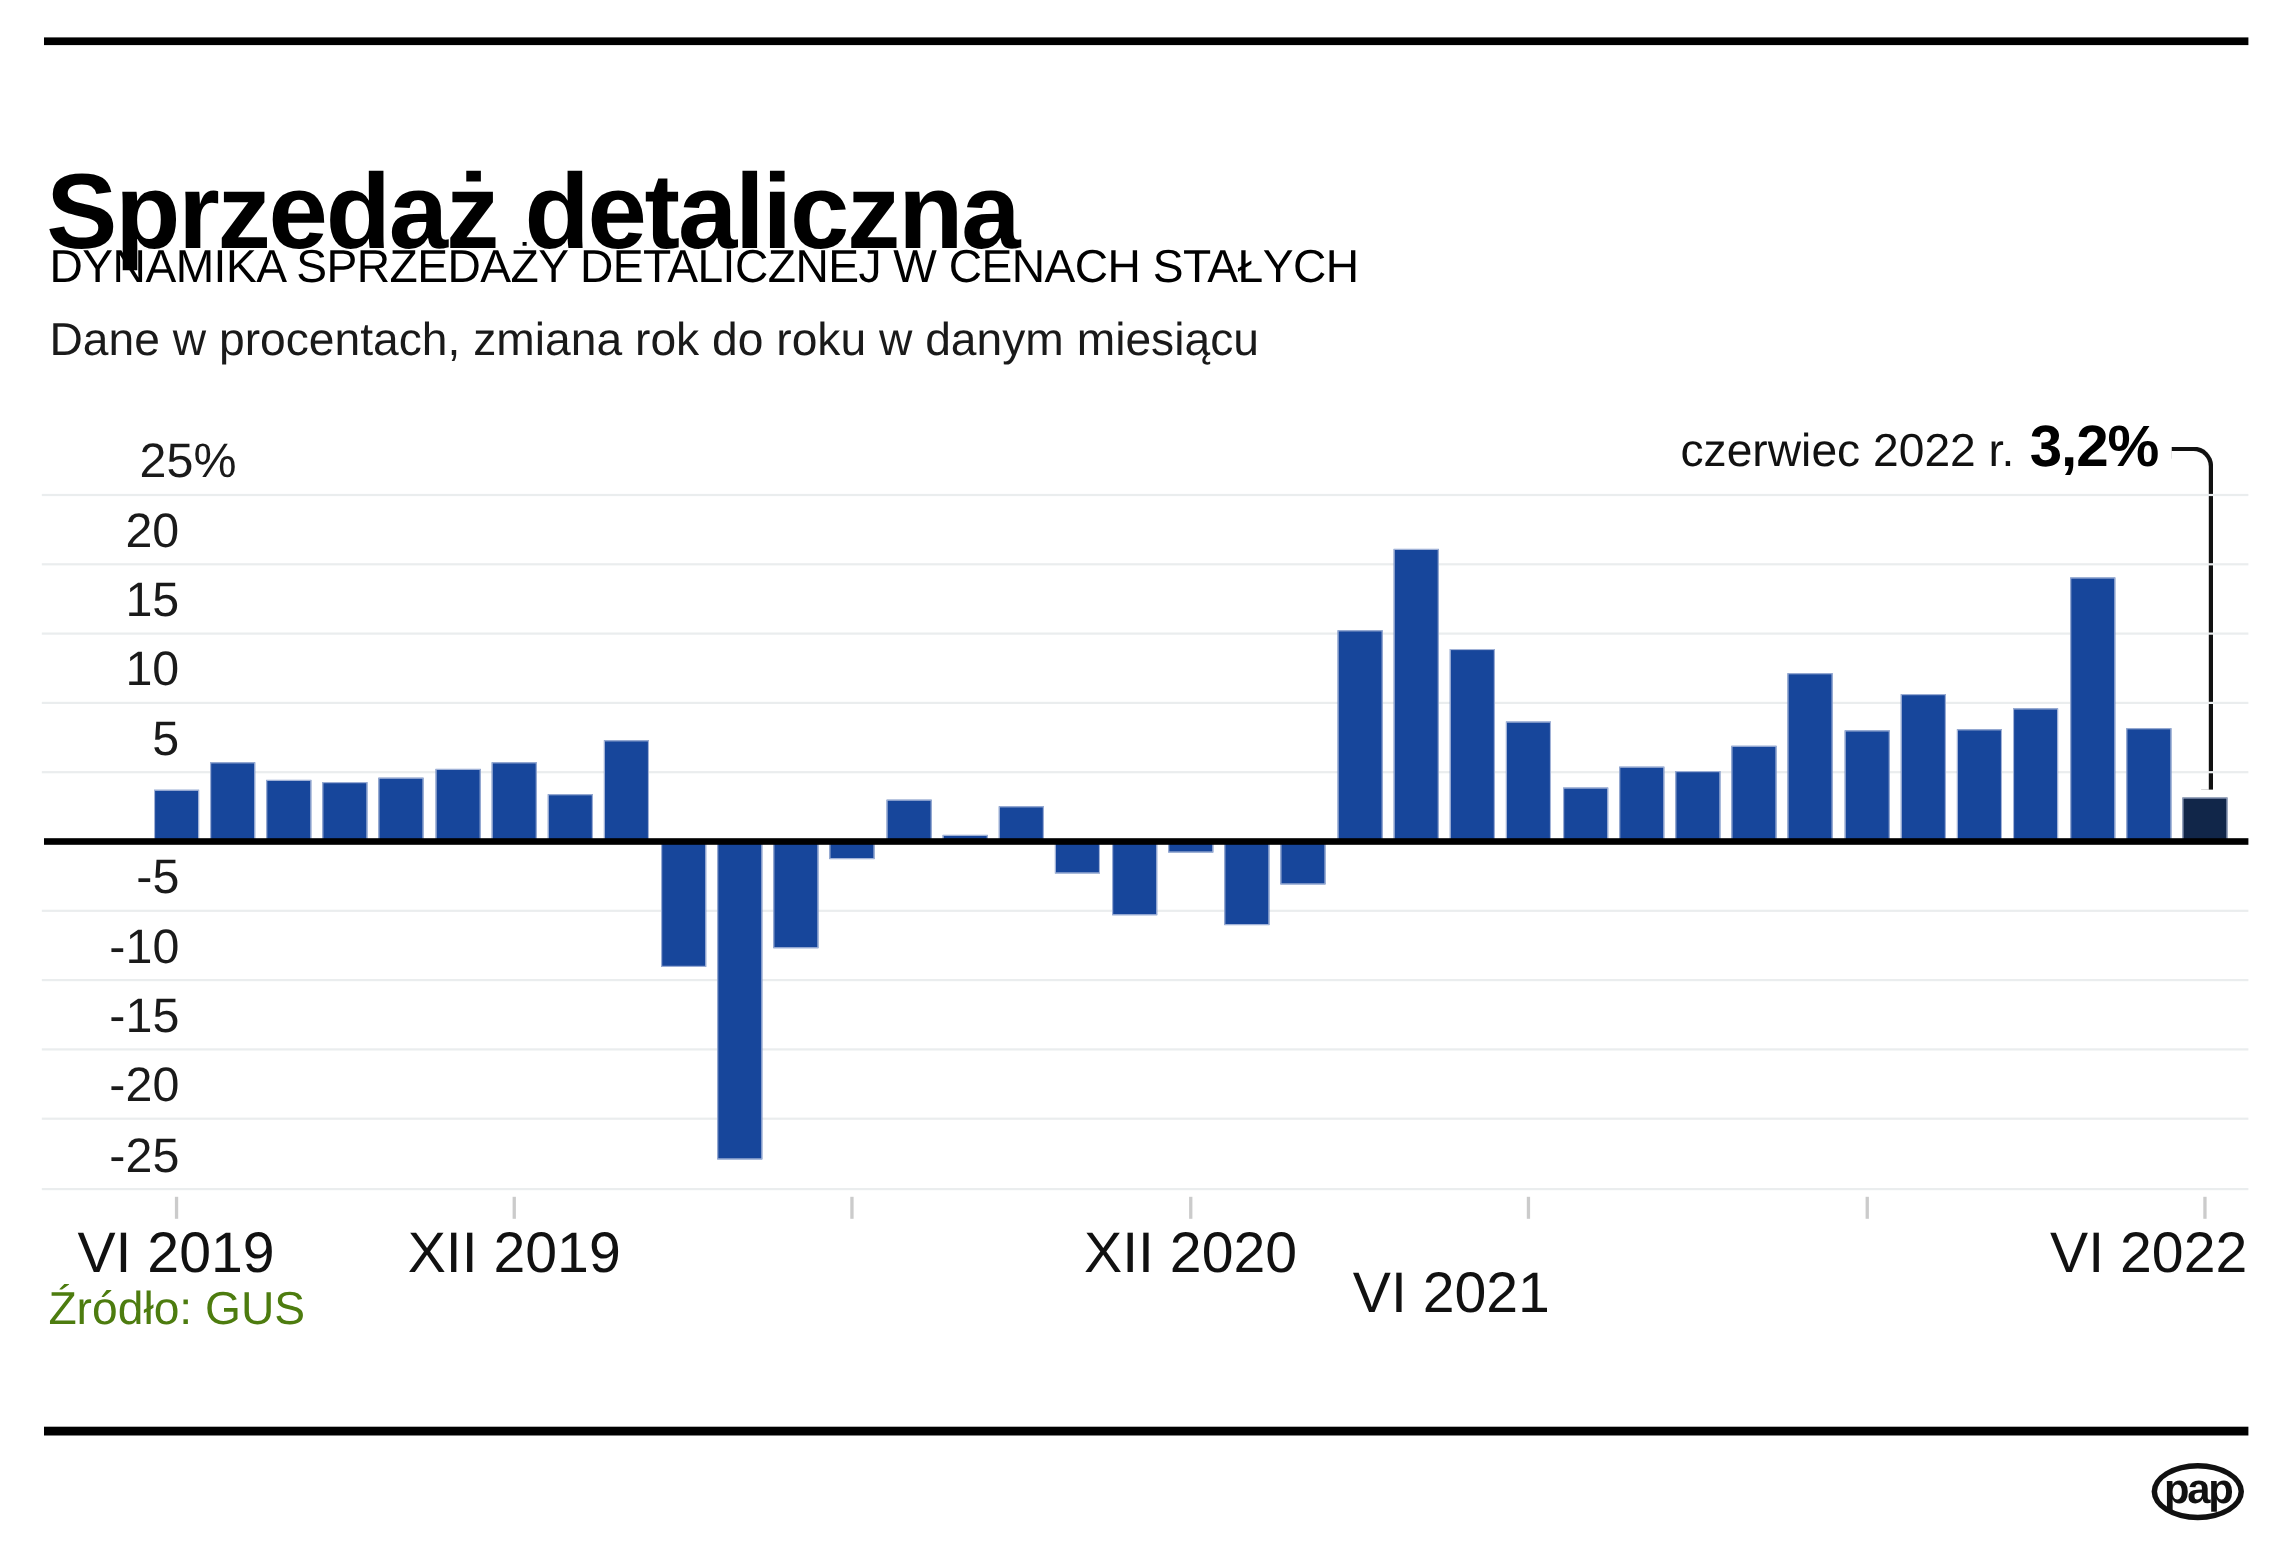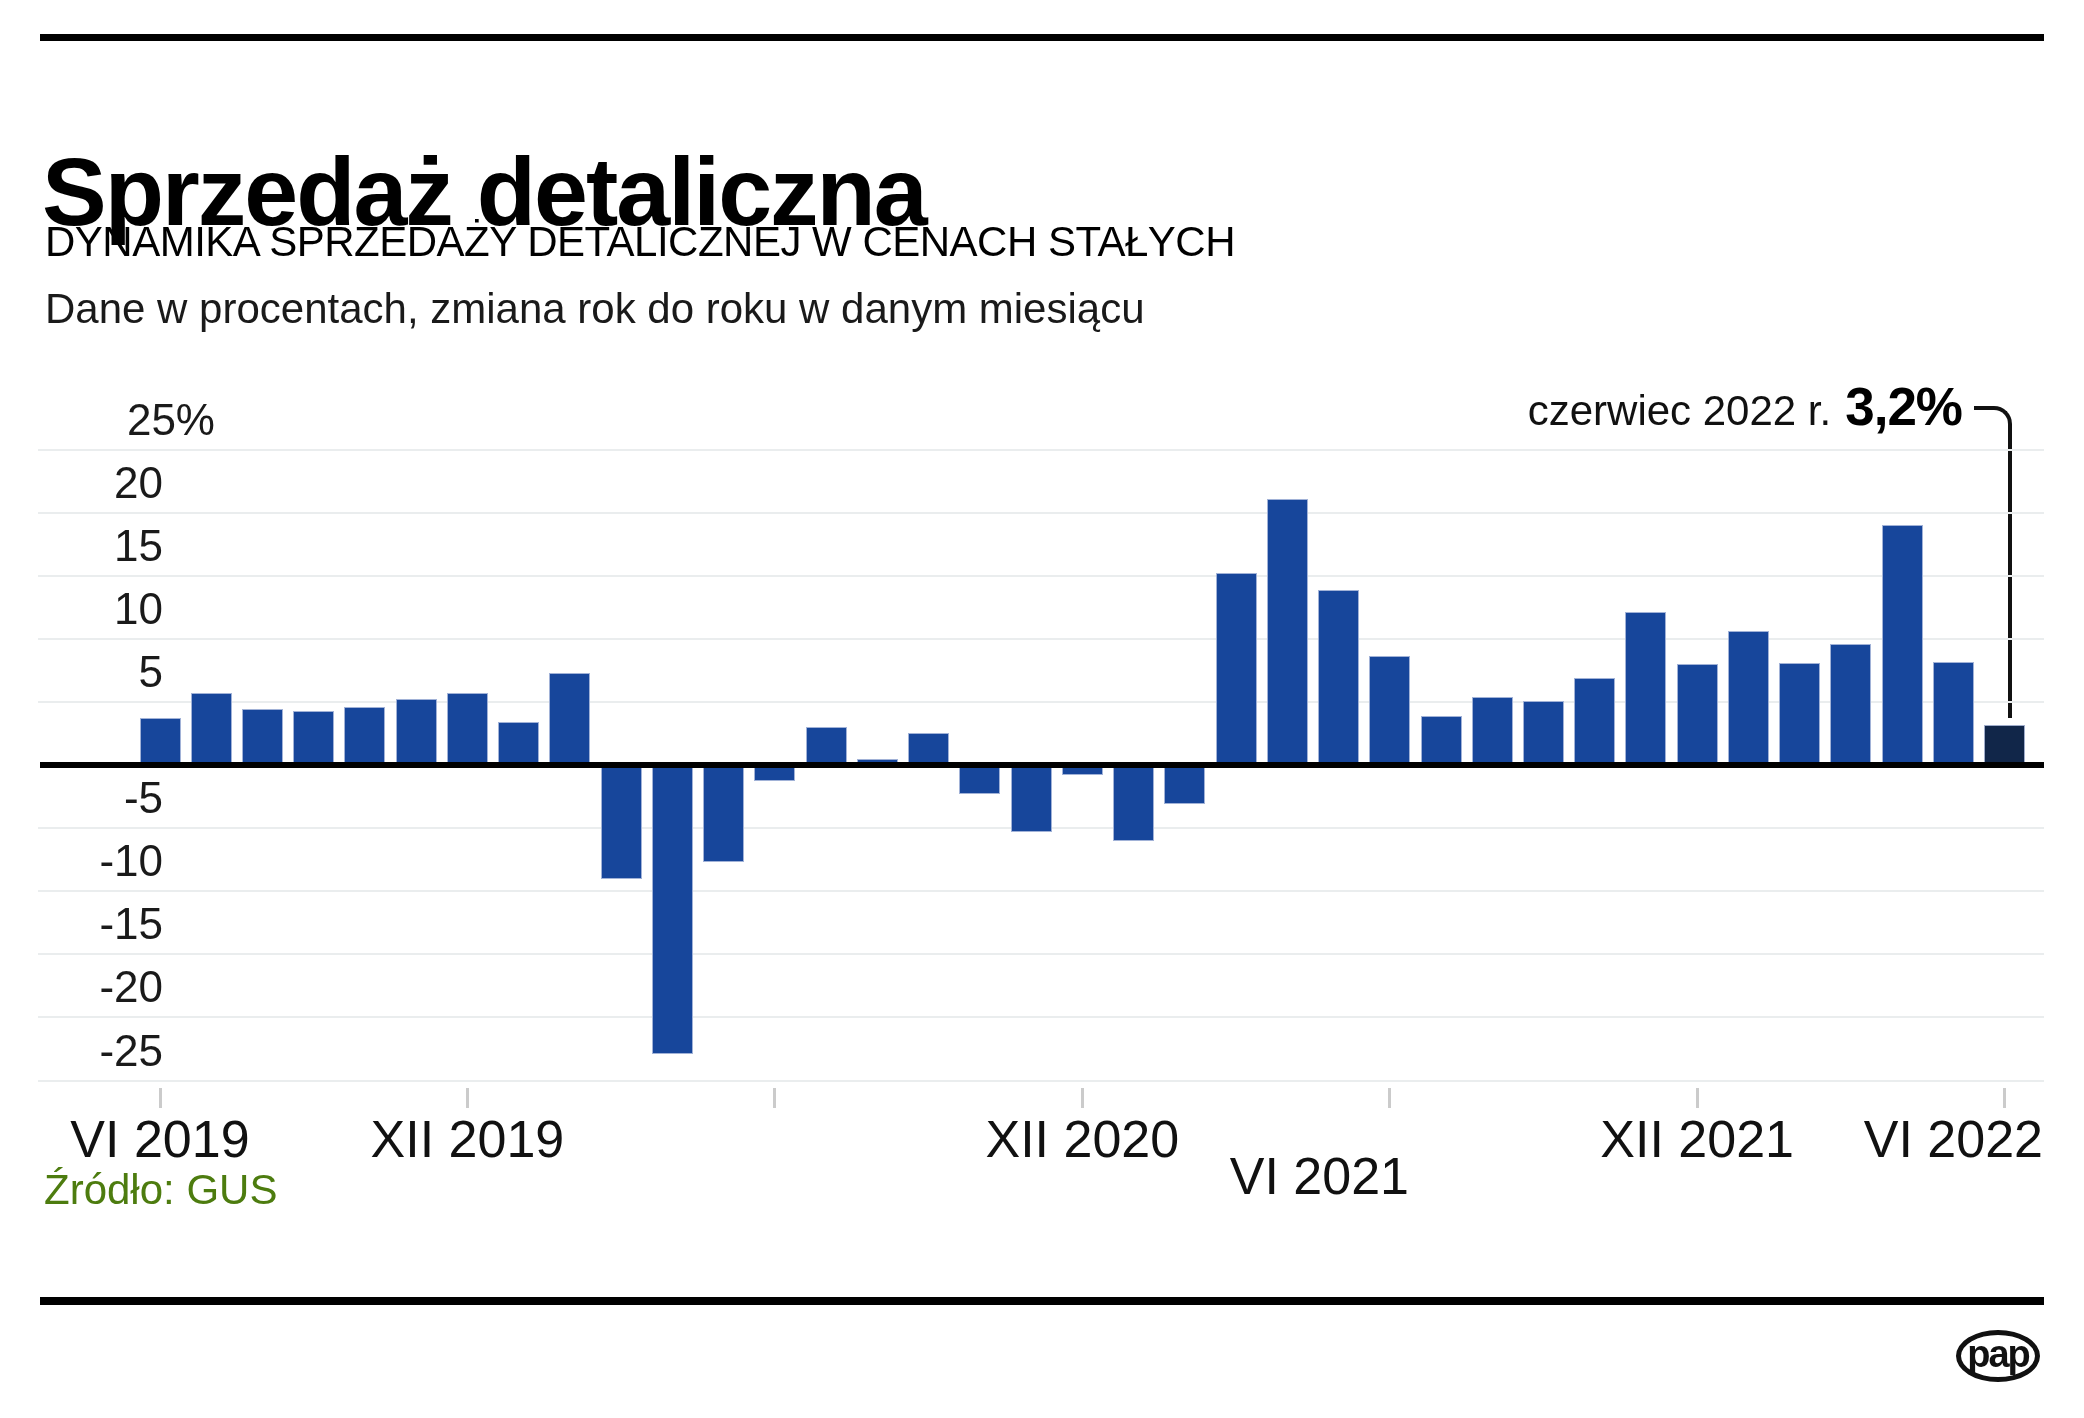--- a/index.html
+++ b/index.html
@@ -136,21 +136,20 @@
     <div class="xtick" style="left: 158.5px; background: rgb(203, 203, 203);"></div>
     <div class="xlabel" style="left: 0px; text-align: center;">VI 2019</div>
     <div class="xtick" style="left: 465.94px; background: rgb(203, 203, 203);"></div>
     <div class="xlabel" style="left: 307.44px; text-align: center;">XII 2019</div>
     <div class="xtick" style="left: 773.38px; background: rgb(203, 203, 203);"></div>
     <div class="xtick" style="left: 1080.82px; background: rgb(203, 203, 203);"></div>
     <div class="xlabel" style="left: 922.32px; text-align: center;">XII 2020</div>
     <div class="xtick" style="left: 1388.26px; background: rgb(203, 203, 203);"></div>
     <div class="xlabel" style="left: 1229.76px;  margin-top: 37px;">VI 2021</div>
     <div class="xtick" style="left: 1695.7px; background: rgb(203, 203, 203);"></div>
-    <div class="xlabel" style="left: 1537.2px; text-align: center;">XII 2021</div>
     <div class="xtick" style="left: 2003.14px; background: rgb(203, 203, 203);"></div>
     <div class="xlabel" style="left: 1723px; text-align: right;">VI 2022</div>
   </div>
 
 <div id="source-text">Źródło: GUS</div>
 <div id="bottom-rule" class="rule"></div>
 
 <div id="pap-logo">
   <span class="logo-text">pap</span>
 </div>

